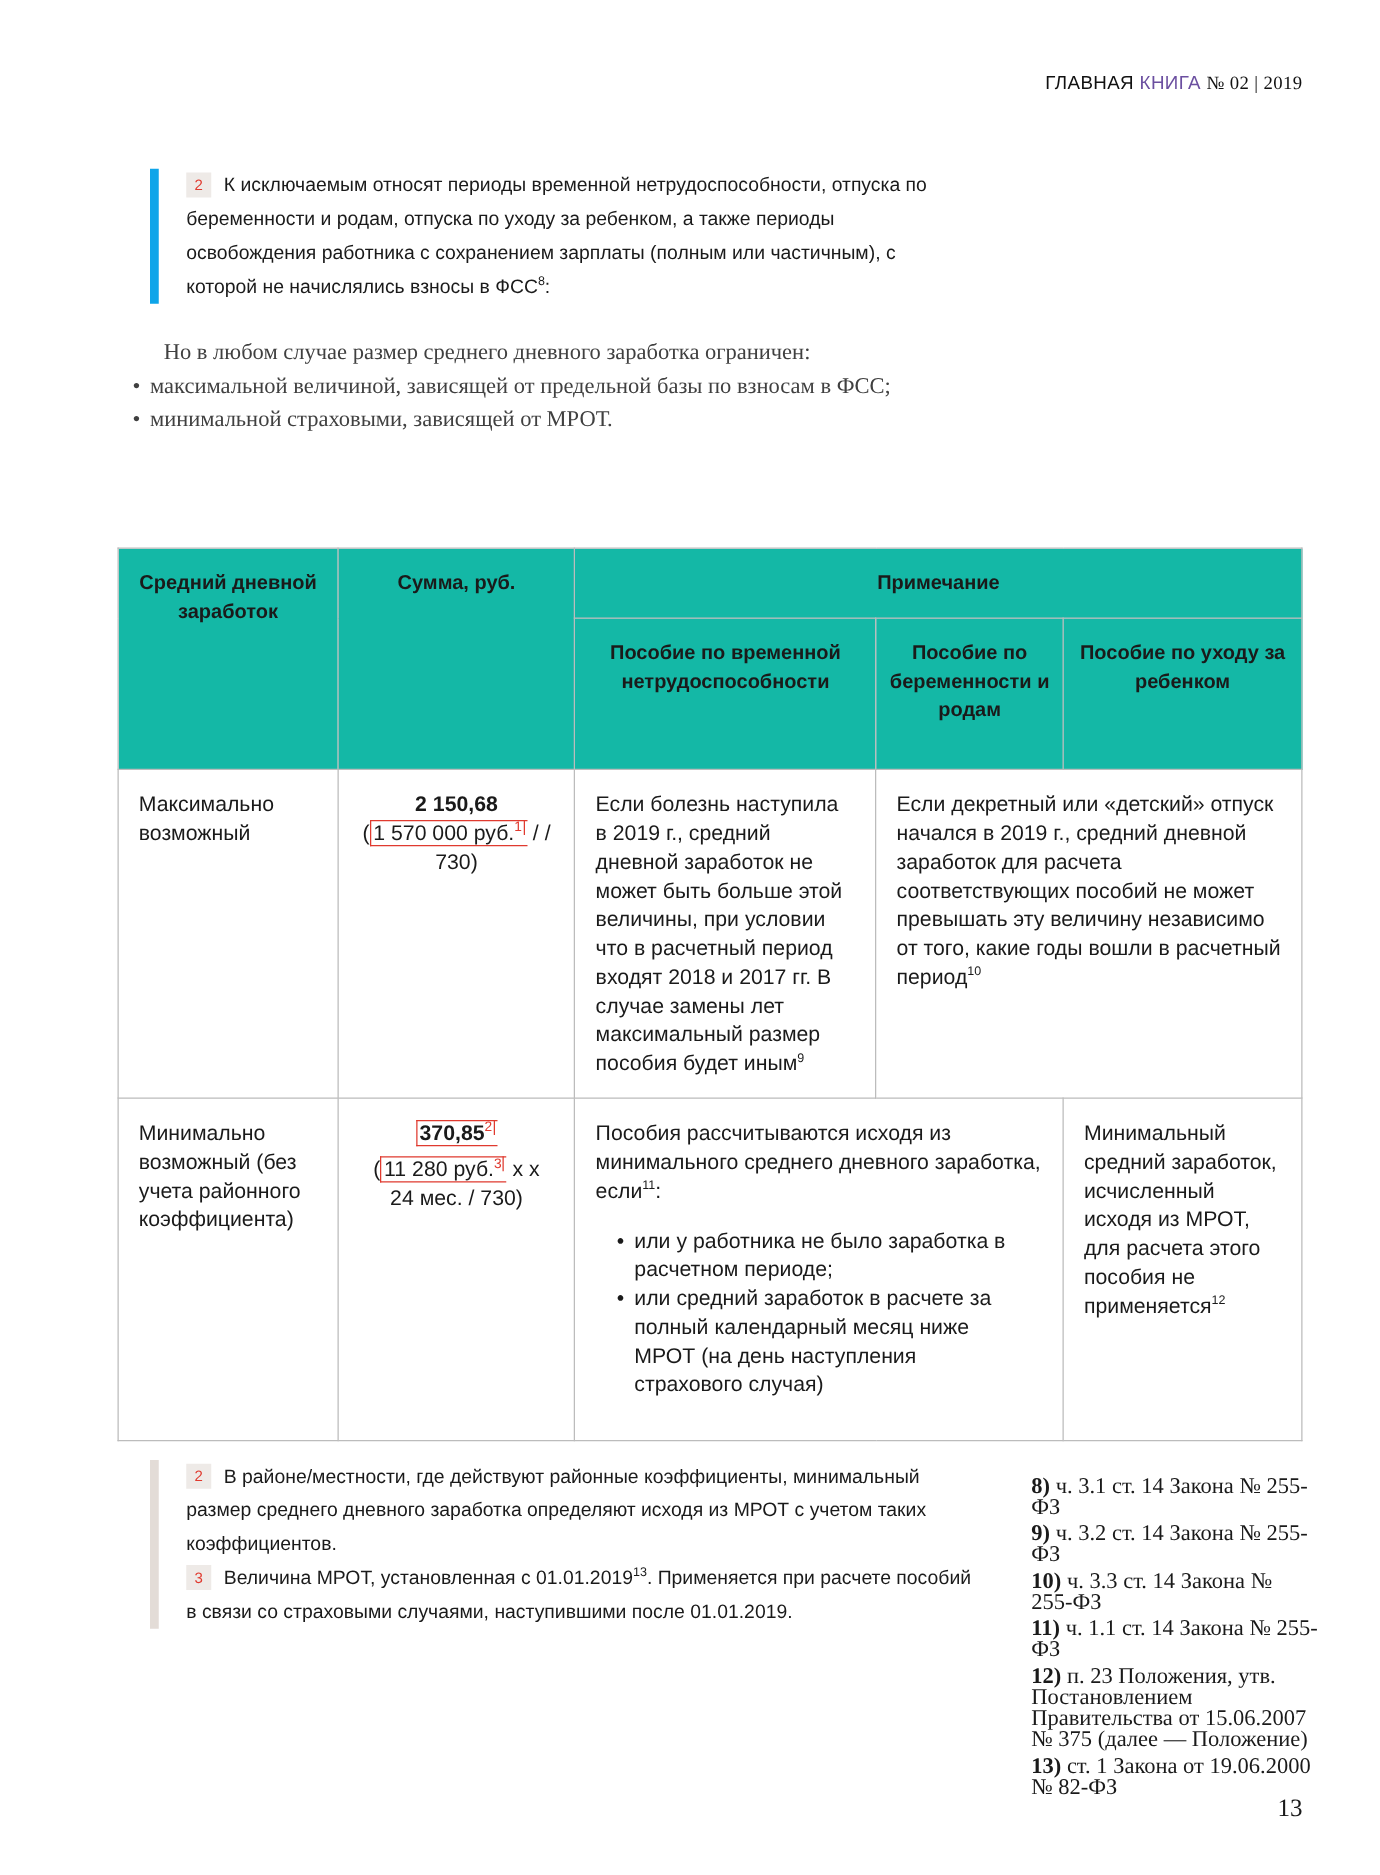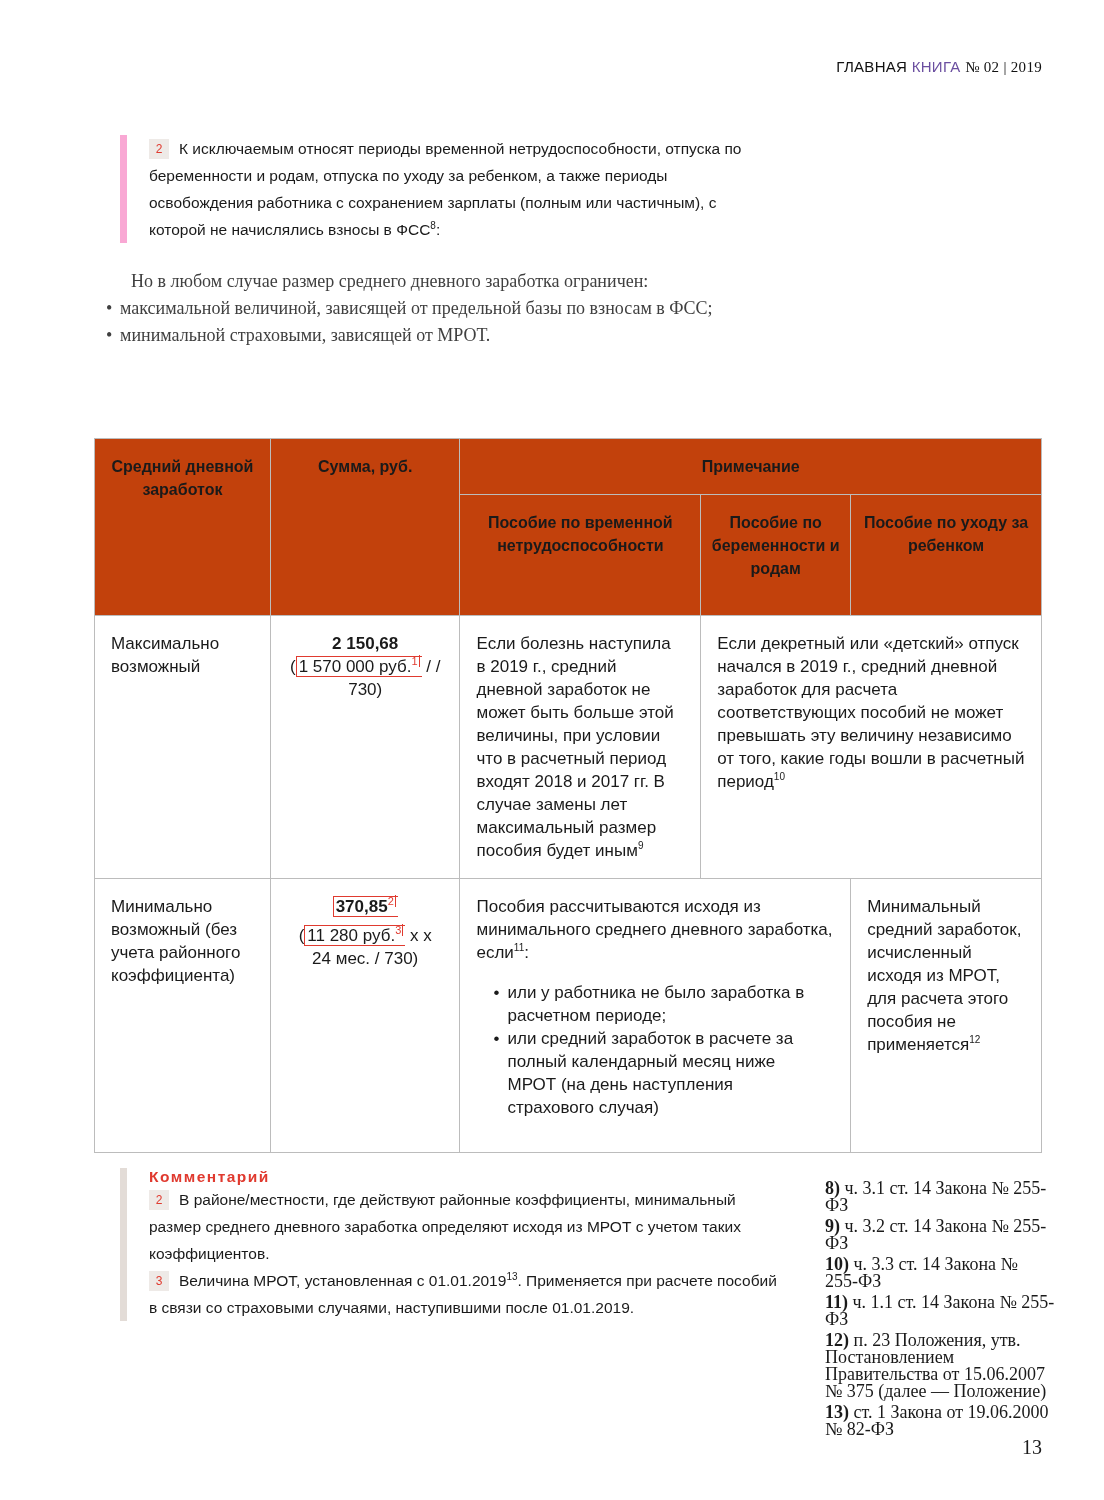--- a/index.html
+++ b/index.html
@@ -3,33 +3,33 @@
 <meta charset="utf-8">
 <style>
   html, body { margin:0; padding:0; background:#ffffff; }
   body { width:1104px; height:1500px; position:relative; overflow:hidden; color:#1a1a1a; }
 
   .masthead { position:absolute; top:58px; right:62px; font-family:"Liberation Sans", sans-serif; font-weight:normal; font-size:15px; letter-spacing:0.3px; }
   .masthead .brand1 { color:#111; }
   .masthead .brand2 { color:#6b4fa0; }
   .masthead .issue { font-family:"Liberation Serif", serif; color:#111; }
 
-  .sidenote { position:absolute; left:120px; border-left:7px solid #f9a8d4; padding-left:22px; font-family:"Liberation Sans", sans-serif; font-size:15.5px; line-height:27px; color:#1a1a1a; }
+  .sidenote { position:absolute; left:120px; border-left:7px solid #0ea5e9; padding-left:22px; font-family:"Liberation Sans", sans-serif; font-size:15.5px; line-height:27px; color:#1a1a1a; }
   .num-badge { display:inline-block; background:#eeeae7; color:#e03a2f; font-size:12px; width:20px; height:20px; line-height:20px; text-align:center; margin-right:10px; vertical-align:1px; }
   sup { font-size:10px; vertical-align:super; line-height:0; }
 
   .body-text { position:absolute; left:106px; width:680px; font-family:"Liberation Serif", serif; font-size:18px; line-height:27px; color:#404040; }
   .body-text p { margin:0; text-indent:25px; }
   .body-text ul { margin:0; padding:0; list-style:none; }
   .body-text li { padding-left:14px; position:relative; }
   .body-text li::before { content:"•"; position:absolute; left:0; }
 
   table.main { position:absolute; left:94px; top:438px; width:948px; border-collapse:collapse; font-family:"Liberation Sans", sans-serif; font-size:17px; line-height:23px; }
   table.main td, table.main th { border:1px solid #bcbcbc; vertical-align:top; }
-  table.main th { background:#c2410c; font-weight:bold; font-size:16px; line-height:23px; text-align:center; padding:16px 10px; }
+  table.main th { background:#14b8a6; font-weight:bold; font-size:16px; line-height:23px; text-align:center; padding:16px 10px; }
   table.main td { padding:16px 16px; }
   .c-center { text-align:center; }
   .bold { font-weight:bold; }
   .redbox { border:1px solid #e03a2f; border-right:none; padding:0 2px; position:relative; }
   .redbox .rtick { color:#e03a2f; font-size:11px; vertical-align:super; line-height:0; border-right:1px solid #e03a2f; padding-right:1px; }
   .cell-list { margin:17px; padding:0; list-style:none; }
   .cell-list li { padding-left:14px; position:relative; }
   .cell-list li::before { content:"•"; position:absolute; left:0; }
 
   .comment { position:absolute; left:120px; top:1168px; width:640px; border-left:7px solid #e3dcd7; padding-left:22px; font-family:"Liberation Sans", sans-serif; font-size:15.5px; line-height:27px; }
@@ -106,21 +106,20 @@
         <li>или у работника не было заработка в расчетном периоде;</li>
         <li>или средний заработок в расчете за полный календарный месяц ниже МРОТ (на день наступления страхового случая)</li>
       </ul>
     </td>
     <td><span>Минимальный средний заработок, исчисленный исходя из МРОТ, для расчета этого пособия не применяется</span><sup>12</sup></td>
   </tr>
 </tbody>
   </table>
 
 <div class="comment">
-  <h4>Комментарий</h4>
   <div><span class="num-badge">2</span><span>В районе/местности, где действуют районные коэффициенты, минимальный размер среднего дневного заработка определяют исходя из МРОТ с учетом таких коэффициентов.</span></div>
   <div><span class="num-badge">3</span><span>Величина МРОТ, установленная с 01.01.2019</span><sup>13</sup><span>. Применяется при расчете пособий в связи со страховыми случаями, наступившими после 01.01.2019.</span></div>
 </div>
 
 <div class="refs">
   <div><b>8)</b> <span>ч. 3.1 ст. 14 Закона № 255-ФЗ</span></div>
   <div><b>9)</b> <span>ч. 3.2 ст. 14 Закона № 255-ФЗ</span></div>
   <div><b>10)</b> <span>ч. 3.3 ст. 14 Закона № 255-ФЗ</span></div>
   <div><b>11)</b> <span>ч. 1.1 ст. 14 Закона № 255-ФЗ</span></div>
   <div><b>12)</b> <span>п. 23 Положения, утв. Постановлением Правительства от 15.06.2007 № 375 (далее — Положение)</span></div>

